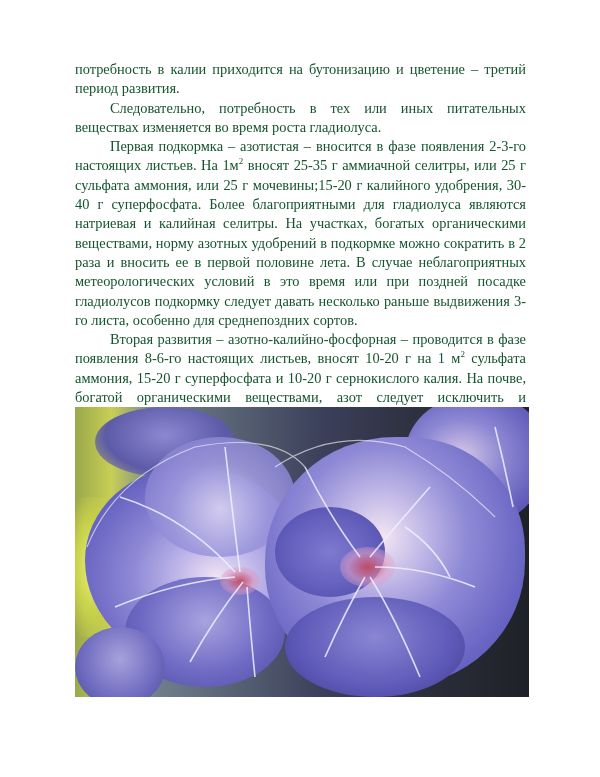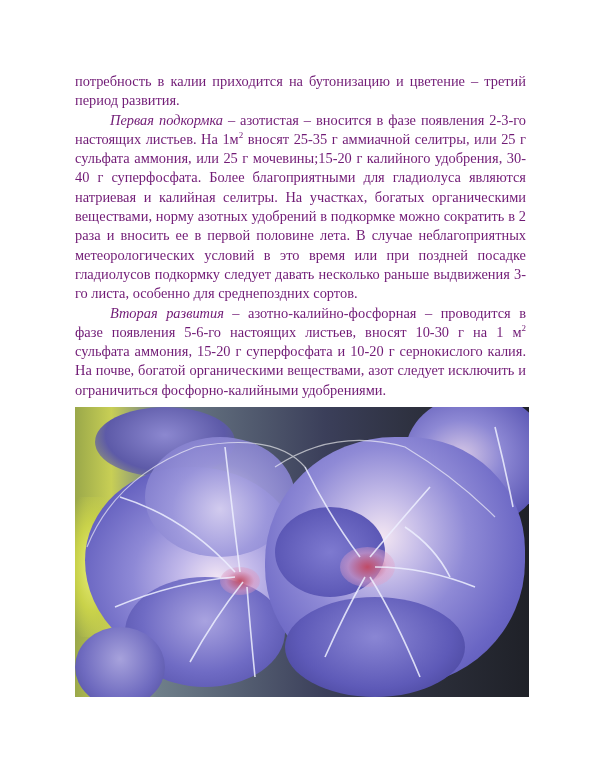--- a/index.html
+++ b/index.html
@@ -1,40 +1,41 @@
 <!DOCTYPE html>
 <html><head>
 <meta charset="utf-8">
 <style>
   html, body { margin: 0; padding: 0; background: #ffffff; }
   body { width: 600px; height: 777px; position: relative; overflow: hidden; }
   .page { position: absolute; left: 0; top: 0; width: 600px; height: 777px; background: #fff; }
   .text-block {
-    position: absolute; left: 75px; top: 72px; width: 451px;
+    position: absolute; left: 75px; top: 60px; width: 451px;
     font-family: "Liberation Serif", serif; font-size: 14.4px; line-height: 19.3px;
-    color: #701a75; text-align: justify;
+    color: #14532d; text-align: justify;
   }
   .text-block p { margin: 0; }
   .indent { text-indent: 35px; }
-  .it { font-style: italic; }
+  .it { }
   sup { font-size: 9px; line-height: 0; vertical-align: 6px; }
   .photo {
     position: absolute; left: 75px; top: 407px; width: 454px; height: 290px; overflow: hidden;
     background: #2a2d3a;
   }
   .photo .layer { position: absolute; }
 </style>
 </head>
 <body>
 
 <div class="page">
   <div class="text-block">
     <p>потребность в калии приходится на бутонизацию и цветение – третий период развития.</p>
+    <p class="indent">Следовательно, потребность в тех или иных питательных веществах изменяется во время роста гладиолуса.</p>
     <p class="indent"><span class="it">Первая подкормка</span><span> – азотистая – вносится в фазе появления 2-3-го настоящих листьев. На 1м</span><sup>2</sup><span> вносят 25-35 г аммиачной селитры, или 25 г сульфата аммония, или 25 г мочевины;15-20 г калийного удобрения, 30-40 г суперфосфата. Более благоприятными для гладиолуса являются натриевая и калийная селитры. На участках, богатых органическими веществами, норму азотных удобрений в подкормке можно сократить в 2 раза и вносить ее в первой половине лета. В случае неблагоприятных метеорологических условий в это время или при поздней посадке гладиолусов подкормку следует давать несколько раньше выдвижения 3-го листа, особенно для среднепоздних сортов.</span></p>
-    <p class="indent"><span class="it">Вторая развития</span><span> – азотно-калийно-фосфорная – проводится в фазе появления 5-6-го настоящих листьев, вносят 10-30 г на 1 м</span><sup>2</sup><span> сульфата аммония, 15-20 г суперфосфата и 10-20 г сернокислого калия. На почве, богатой органическими веществами, азот следует исключить и ограничиться фосфорно-калийными удобрениями.</span></p>
+    <p class="indent"><span class="it">Вторая развития</span><span> – азотно-калийно-фосфорная – проводится в фазе появления 8-6-го настоящих листьев, вносят 10-20 г на 1 м</span><sup>2</sup><span> сульфата аммония, 15-20 г суперфосфата и 10-20 г сернокислого калия. На почве, богатой органическими веществами, азот следует исключить и ограничиться фосфорно-калийными удобрениями.</span></p>
   </div>
 
   <div class="photo">
 
     <div class="layer" style="left:0;top:0;width:454px;height:290px;background:linear-gradient(90deg,#9aa84a 0%,#c8cf55 8%,#6f7f8a 18%,#3b3f5a 55%,#2a2d38 80%,#1f2128 100%);"></div>
     <div class="layer" style="left:0;top:90px;width:45px;height:140px;background:radial-gradient(ellipse at 40% 50%,#e9ef7a 0%,#c9d24a 45%,rgba(120,130,60,0) 80%);"></div>
 
     <div class="layer" style="left:20px;top:0px;width:140px;height:70px;border-radius:50%;background:radial-gradient(ellipse at 50% 40%,#8c88d0 0%,#5d5aa8 60%,rgba(60,60,120,0) 100%);"></div>
 
     <div class="layer" style="left:330px;top:-10px;width:140px;height:130px;border-radius:45% 40% 50% 50%;background:radial-gradient(ellipse at 40% 45%,#d7c8e6 0%,#8d88d4 35%,#5a56b4 75%,#3e3a8a 100%);"></div>

